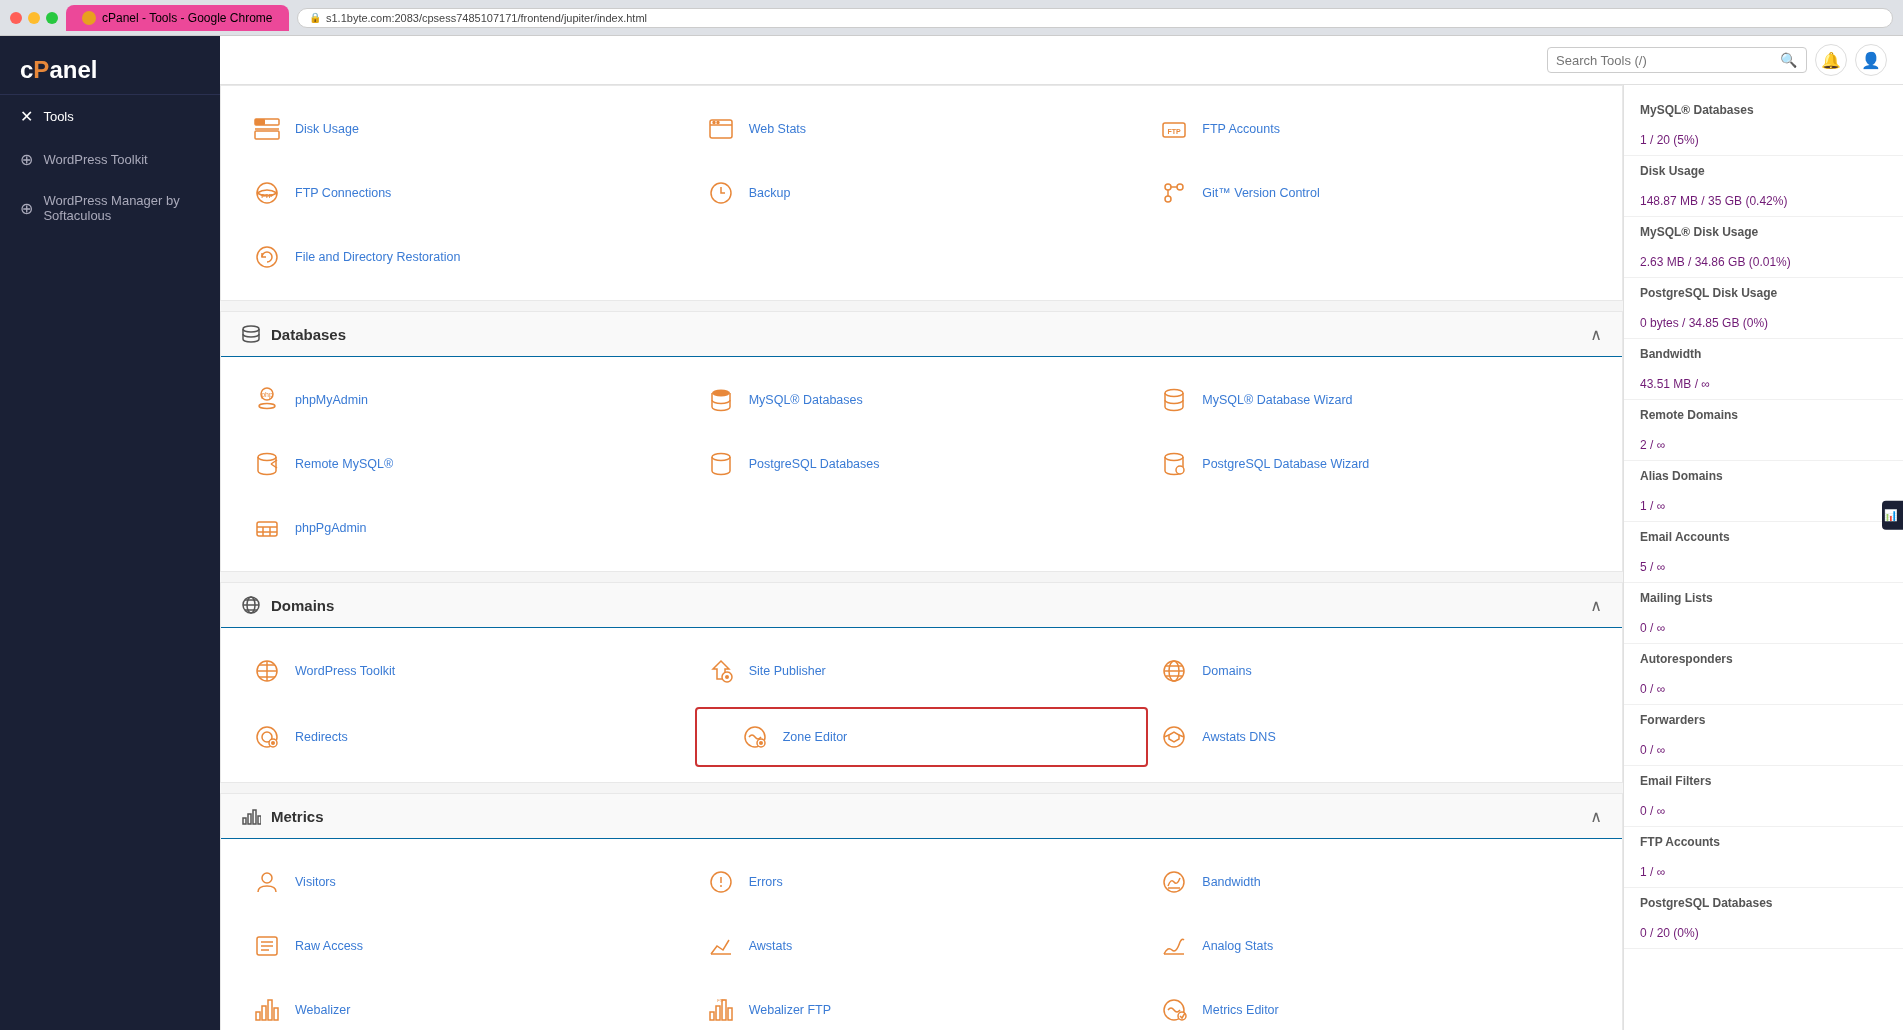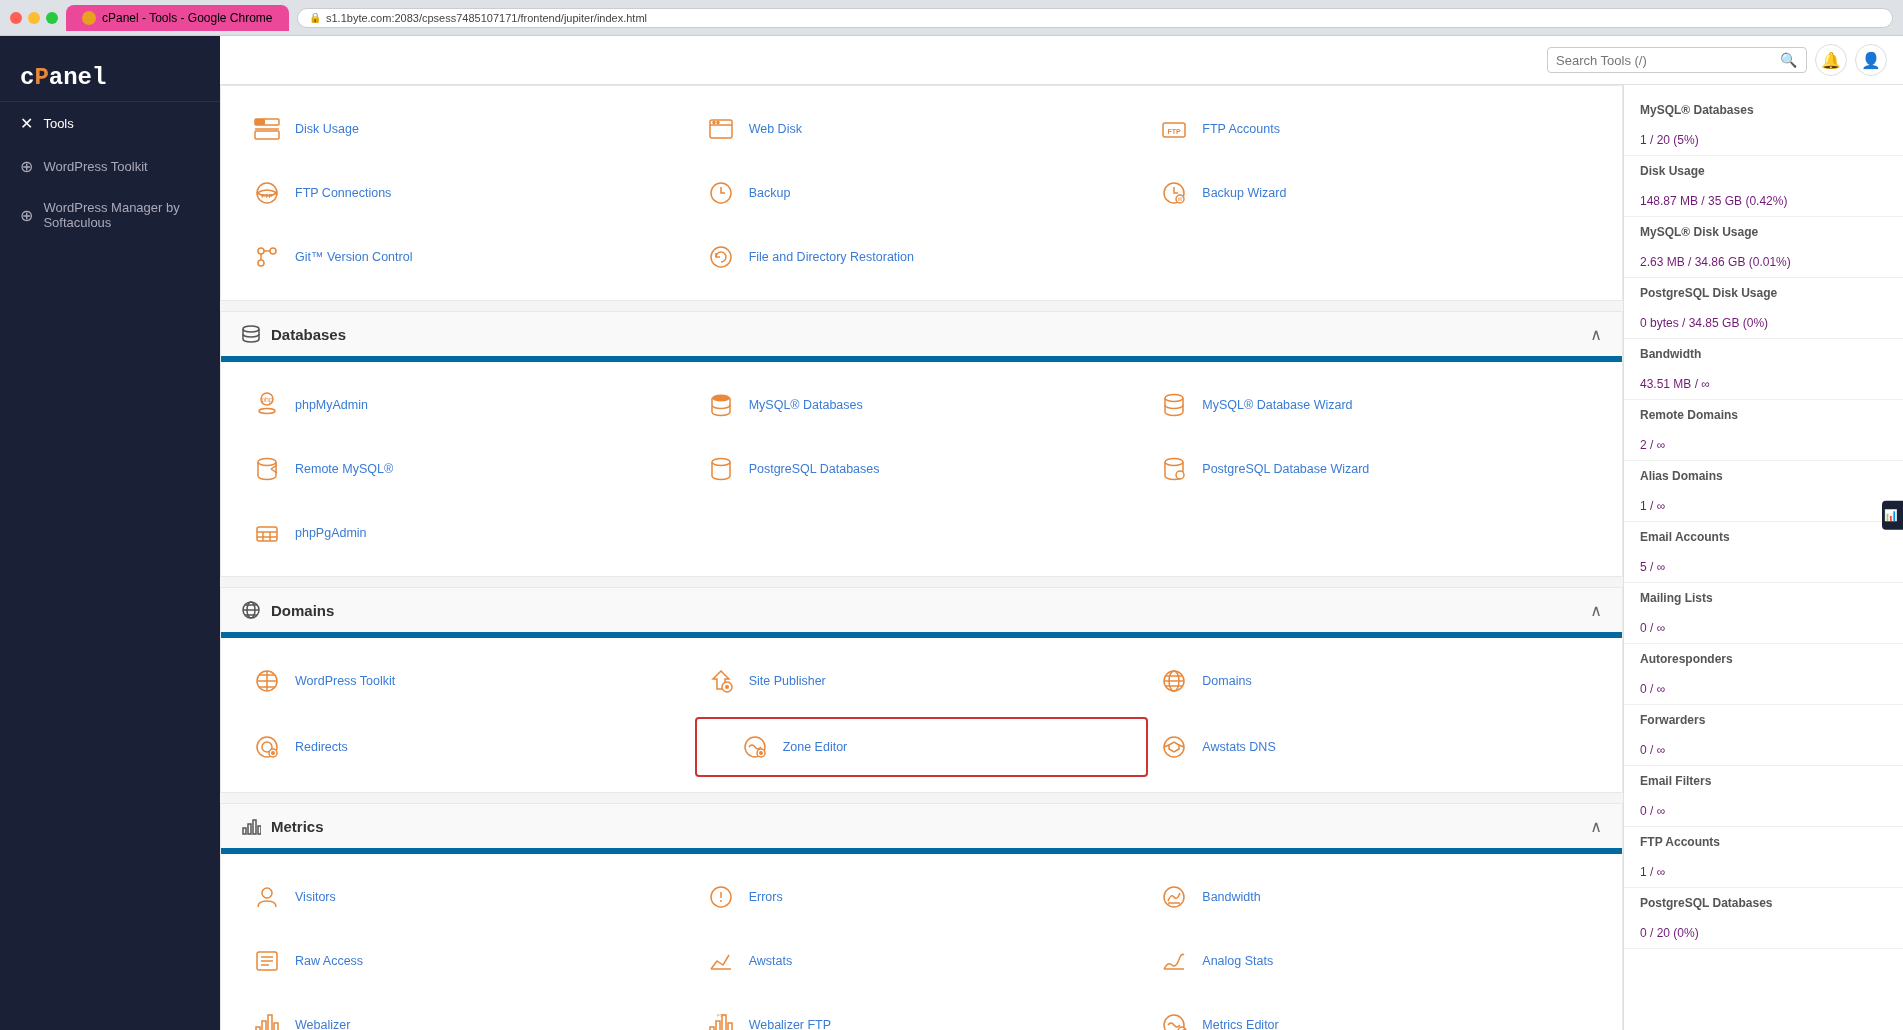--- a/index.html
+++ b/index.html
@@ -51,23 +51,22 @@
     .sidebar {
       width: 220px;
       background: #1a2035;
       color: #fff;
       display: flex;
       flex-direction: column;
       padding: 0;
       flex-shrink: 0;
     }
     .sidebar-logo {
-      padding: 28px 20px 10px;
+      padding: 20px 20px 10px;
       border-bottom: 1px solid #2a3050;
-      font-family: Liberation Mono, monospace;
     }
     .cpanel-logo {
       font-size: 24px;
       font-weight: bold;
       color: #fff;
     }
     .cpanel-logo span { color: #e8883a; }
     .sidebar-item {
       display: flex;
       align-items: center;
@@ -139,21 +138,21 @@
       background: #fff;
       margin-bottom: 10px;
       border: 1px solid #e8e8e8;
     }
     .section-header {
       display: flex;
       align-items: center;
       justify-content: space-between;
       padding: 12px 20px;
       background: #f9f9f9;
-      border-bottom: 6px solid #0369a1;
+      border-bottom: 1px solid #0369a1;
       cursor: pointer;
     }
     .section-header-left {
       display: flex;
       align-items: center;
       gap: 10px;
       font-size: 15px;
       font-weight: 600;
       color: #333;
     }
@@ -302,21 +301,21 @@
 
               <div class="tool-item">
                 <div class="tool-icon">
                   <svg viewBox="0 0 28 28" fill="none" stroke="#e8883a" stroke-width="1.5">
                     <rect x="3" y="5" width="22" height="18" rx="2"></rect>
                     <line x1="3" y1="10" x2="25" y2="10"></line>
                     <circle cx="7" cy="7.5" r="1" fill="#e8883a"></circle>
                     <circle cx="11" cy="7.5" r="1" fill="#e8883a"></circle>
                   </svg>
                 </div>
-                <span class="tool-name">Web Disk</span>
+                <span class="tool-name">Web Stats</span>
               </div>
 
               <div class="tool-item">
                 <div class="tool-icon">
                   <svg viewBox="0 0 28 28" fill="none" stroke="#e8883a" stroke-width="1.5">
                     <rect x="3" y="8" width="22" height="14" rx="2"></rect>
                     <text x="14" y="19" text-anchor="middle" font-size="7" fill="#e8883a" stroke="none" font-weight="bold">FTP</text>
                   </svg>
                 </div>
                 <span class="tool-name">FTP Accounts</span>
@@ -337,31 +336,20 @@
               <div class="tool-item">
                 <div class="tool-icon">
                   <svg viewBox="0 0 28 28" fill="none" stroke="#e8883a" stroke-width="1.5">
                     <circle cx="14" cy="14" r="10"></circle>
                     <polyline points="14,8 14,14 18,14"></polyline>
                   </svg>
                 </div>
                 <span class="tool-name">Backup</span>
               </div>
 
-              <div class="tool-item">
-                <div class="tool-icon">
-                  <svg viewBox="0 0 28 28" fill="none" stroke="#e8883a" stroke-width="1.5">
-                    <circle cx="14" cy="14" r="10"></circle>
-                    <polyline points="14,8 14,14 18,14"></polyline>
-                    <circle cx="20" cy="20" r="4" fill="#fff" stroke="#e8883a"></circle>
-                    <text x="20" y="22" text-anchor="middle" font-size="5" fill="#e8883a" stroke="none">W</text>
-                  </svg>
-                </div>
-                <span class="tool-name">Backup Wizard</span>
-              </div>
 
               <div class="tool-item">
                 <div class="tool-icon">
                   <svg viewBox="0 0 28 28" fill="none" stroke="#e8883a" stroke-width="1.5">
                     <circle cx="8" cy="8" r="3"></circle>
                     <circle cx="20" cy="8" r="3"></circle>
                     <circle cx="8" cy="20" r="3"></circle>
                     <path d="M8 11 L8 17"></path>
                     <path d="M11 8 L17 8"></path>
                   </svg>

